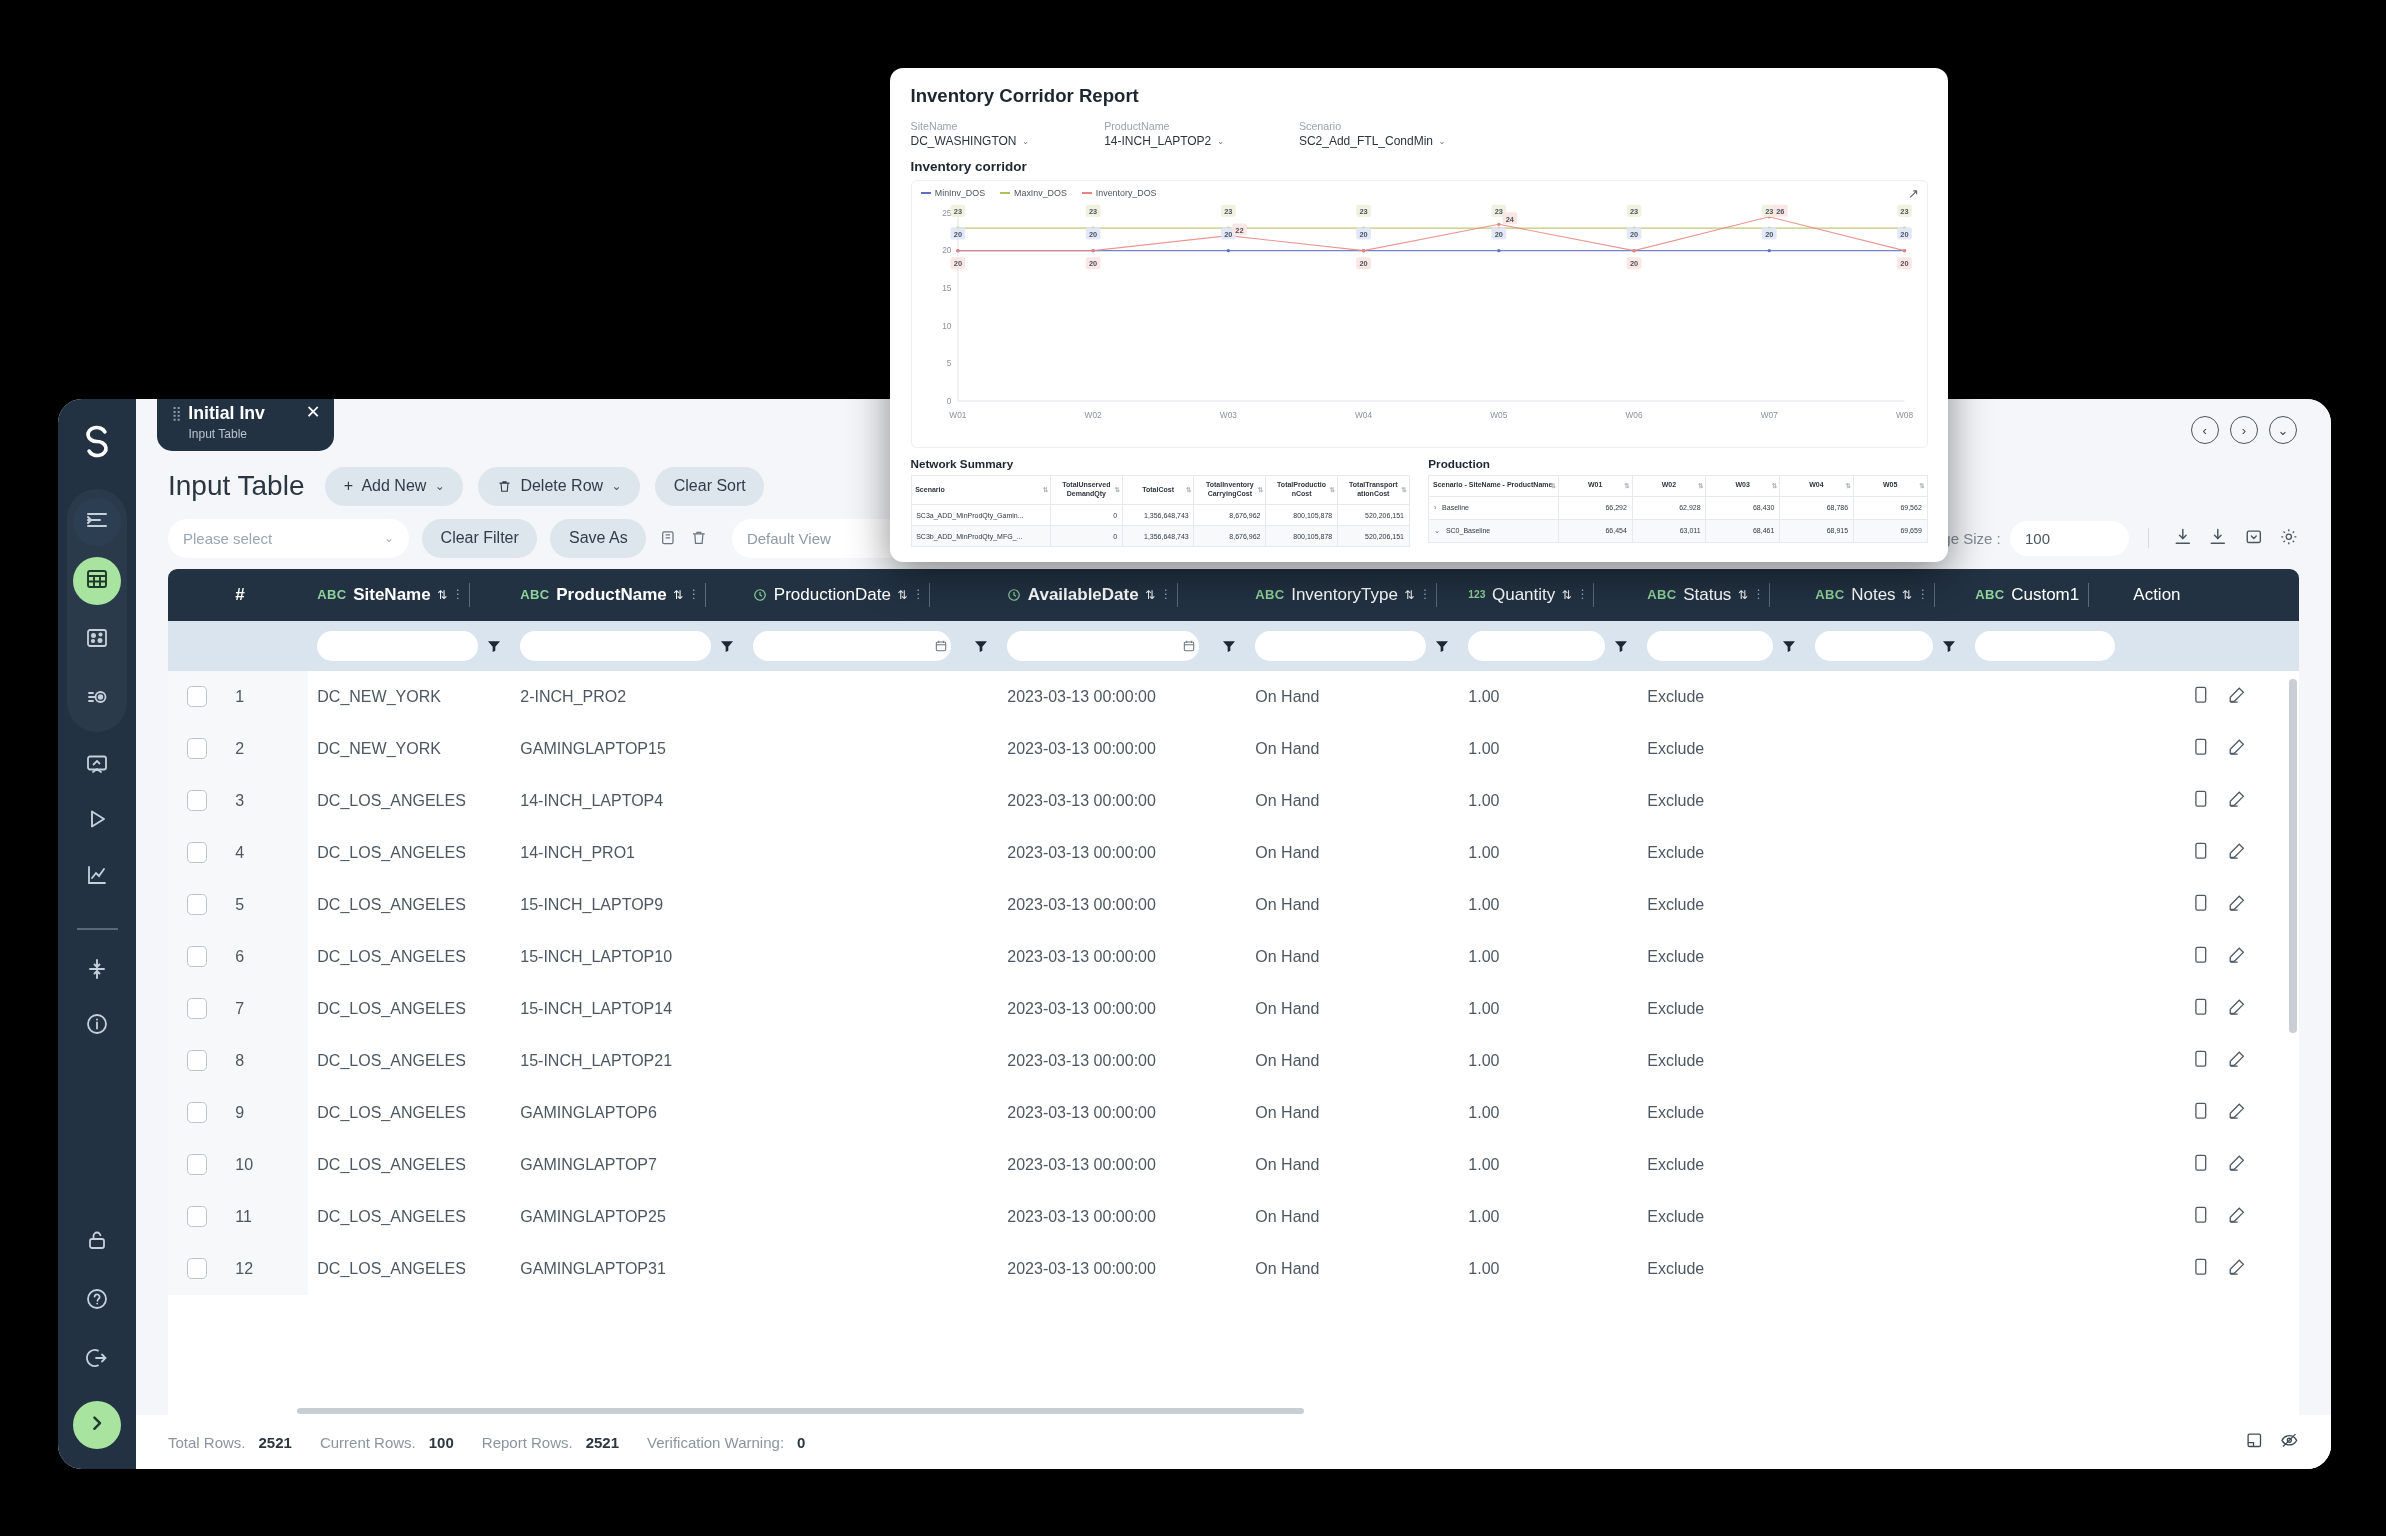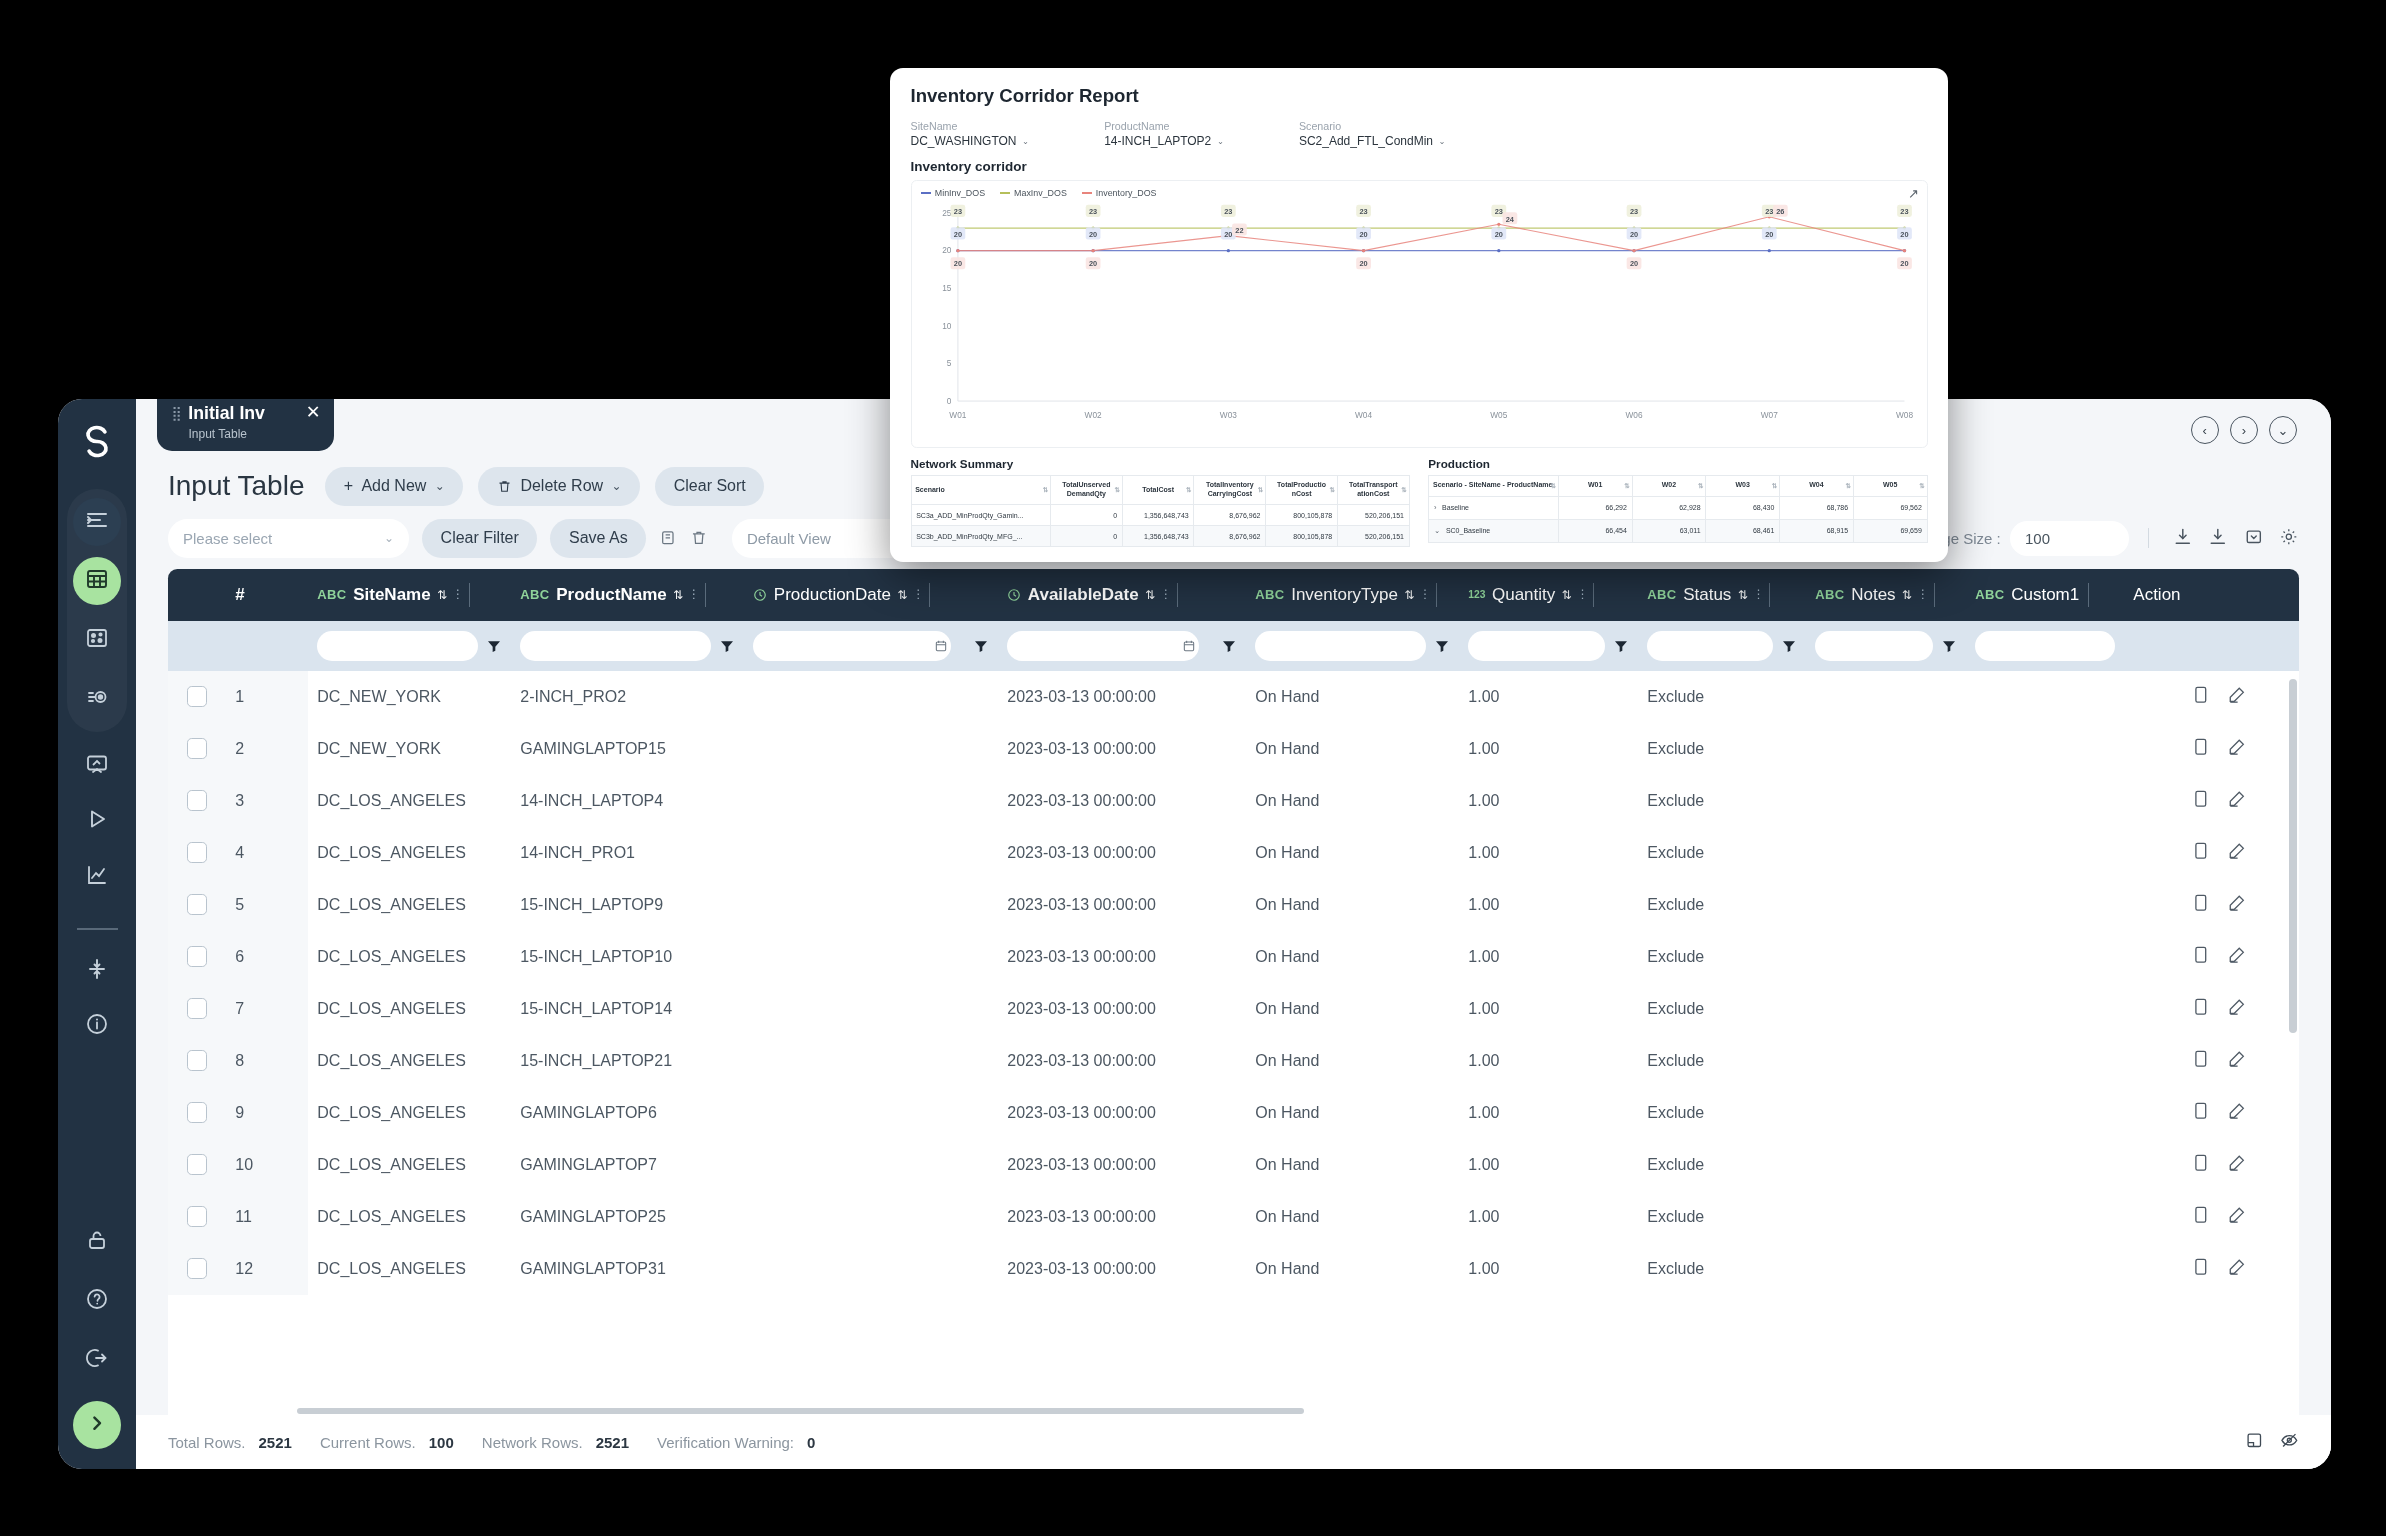--- a/index.html
+++ b/index.html
@@ -923,21 +923,21 @@
       </div>
 
       <div class="statusbar">
         <span>
           <span>Total Rows.</span><b>2521</b>
         </span>
         <span>
           <span>Current Rows.</span><b>100</b>
         </span>
         <span>
-          <span>Network Rows.</span><b>2521</b>
+          <span>Report Rows.</span><b>2521</b>
         </span>
         <span>
           <span>Verification Warning:</span><b>0</b>
         </span>
         <span class="status-icons">
           <span>
             <svg viewBox="0 0 24 24" fill="none" stroke="currentColor" stroke-width="1.7">
               <rect x="4" y="4" width="16" height="16" rx="2"></rect>
                 <path d="M4 15h7v5"></path>
             </svg>

